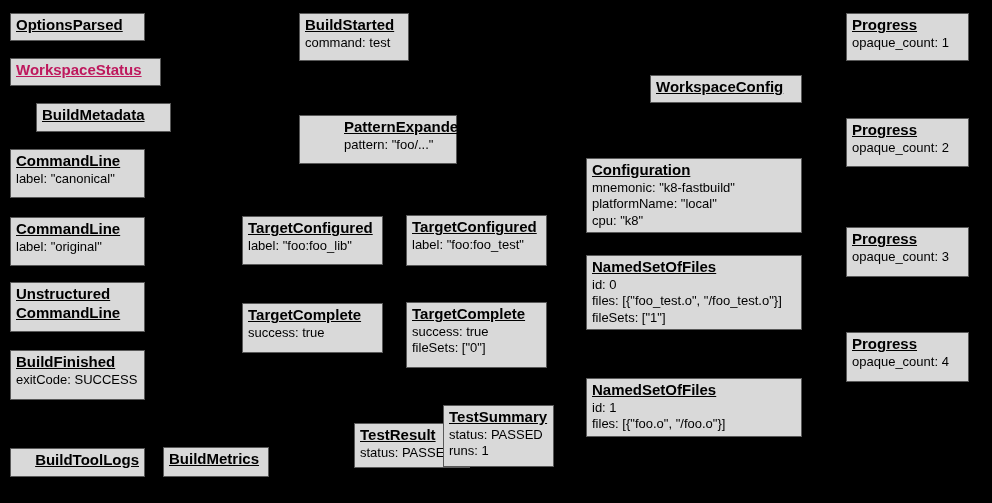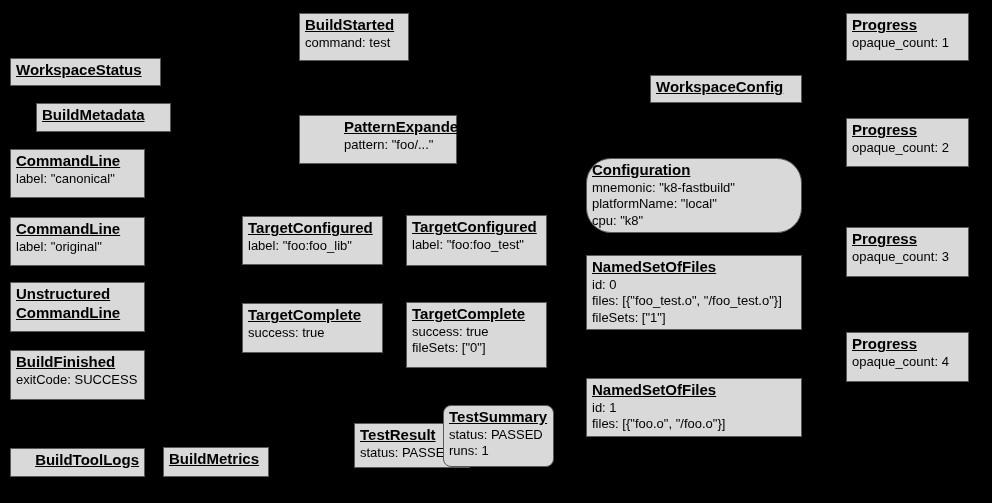--- a/index.html
+++ b/index.html
@@ -32,21 +32,24 @@
   .node-line {
     font-size: 13px;
     line-height: 1.28;
     white-space: pre;
   }
 </style>
 </head>
 <body>
 
 <div class="diagram" style="background: rgb(0, 0, 0); width: 992px; height: 503px;">
-    <div class="node" style="left: 10px; top: 58px; width: 151px; height: 28px; background: rgb(217, 217, 217); border-color: rgb(89, 89, 89); color: #000000;">
+    <div class="node" style="left: 10px; top: 13px; width: 135px; height: 28px; background: rgb(217, 217, 217); border-color: rgb(89, 89, 89); color: rgb(0, 0, 0);">
+      <div class="node-title">OptionsParsed</div>
+    </div>
+    <div class="node" style="left: 10px; top: 58px; width: 151px; height: 28px; background: rgb(217, 217, 217); border-color: rgb(89, 89, 89); color: #be185d;">
       <div class="node-title">WorkspaceStatus</div>
     </div>
     <div class="node" style="left: 10px; top: 103px; width: 135px; height: 29px; background: rgb(217, 217, 217); border-color: rgb(89, 89, 89); color: rgb(0, 0, 0); margin-left: 26px;">
       <div class="node-title">BuildMetadata</div>
     </div>
     <div class="node" style="left: 10px; top: 149px; width: 135px; height: 49px; background: rgb(217, 217, 217); border-color: rgb(89, 89, 89); color: rgb(0, 0, 0);">
       <div class="node-title">CommandLine</div>
       <div class="node-line">label: "canonical"</div>
     </div>
     <div class="node" style="left: 10px; top: 217px; width: 135px; height: 49px; background: rgb(217, 217, 217); border-color: rgb(89, 89, 89); color: rgb(0, 0, 0);">
@@ -86,32 +89,32 @@
     </div>
     <div class="node" style="left: 406px; top: 302px; width: 141px; height: 66px; background: rgb(217, 217, 217); border-color: rgb(89, 89, 89); color: rgb(0, 0, 0);">
       <div class="node-title">TargetComplete</div>
       <div class="node-line">success: true</div>
       <div class="node-line">fileSets: ["0"]</div>
     </div>
     <div class="node" style="left: 314px; top: 423px; width: 116px; height: 45px; background: rgb(217, 217, 217); border-color: rgb(89, 89, 89); color: rgb(0, 0, 0); margin-left: 40px;">
       <div class="node-title">TestResult</div>
       <div class="node-line">status: PASSED</div>
     </div>
-    <div class="node" style="left: 443px; top: 405px; width: 111px; height: 62px; background: rgb(217, 217, 217); border-color: rgb(89, 89, 89); color: rgb(0, 0, 0); border-radius: 8px;">
+    <div class="node" style="left: 443px; top: 405px; width: 111px; height: 62px; background: rgb(217, 217, 217); border-color: rgb(89, 89, 89); color: rgb(0, 0, 0);">
       <div class="node-title">TestSummary</div>
       <div class="node-line">status: PASSED</div>
       <div class="node-line">runs: 1</div>
     </div>
     <div class="node" style="left: 163px; top: 447px; width: 106px; height: 30px; background: rgb(217, 217, 217); border-color: rgb(89, 89, 89); color: rgb(0, 0, 0);">
       <div class="node-title">BuildMetrics</div>
     </div>
     <div class="node" style="left: 650px; top: 75px; width: 152px; height: 28px; background: rgb(217, 217, 217); border-color: rgb(89, 89, 89); color: rgb(0, 0, 0);">
       <div class="node-title">WorkspaceConfig</div>
     </div>
-    <div class="node" style="left: 586px; top: 158px; width: 216px; height: 75px; background: rgb(217, 217, 217); border-color: rgb(89, 89, 89); color: rgb(0, 0, 0); border-radius: 25px;">
+    <div class="node" style="left: 586px; top: 158px; width: 216px; height: 75px; background: rgb(217, 217, 217); border-color: rgb(89, 89, 89); color: rgb(0, 0, 0);">
       <div class="node-title">Configuration</div>
       <div class="node-line">mnemonic: "k8-fastbuild"</div>
       <div class="node-line">platformName: "local"</div>
       <div class="node-line">cpu: "k8"</div>
     </div>
     <div class="node" style="left: 586px; top: 255px; width: 216px; height: 75px; background: rgb(217, 217, 217); border-color: rgb(89, 89, 89); color: rgb(0, 0, 0);">
       <div class="node-title">NamedSetOfFiles</div>
       <div class="node-line">id: 0</div>
       <div class="node-line">files: [{"foo_test.o", "/foo_test.o"}]</div>
       <div class="node-line">fileSets: ["1"]</div>

